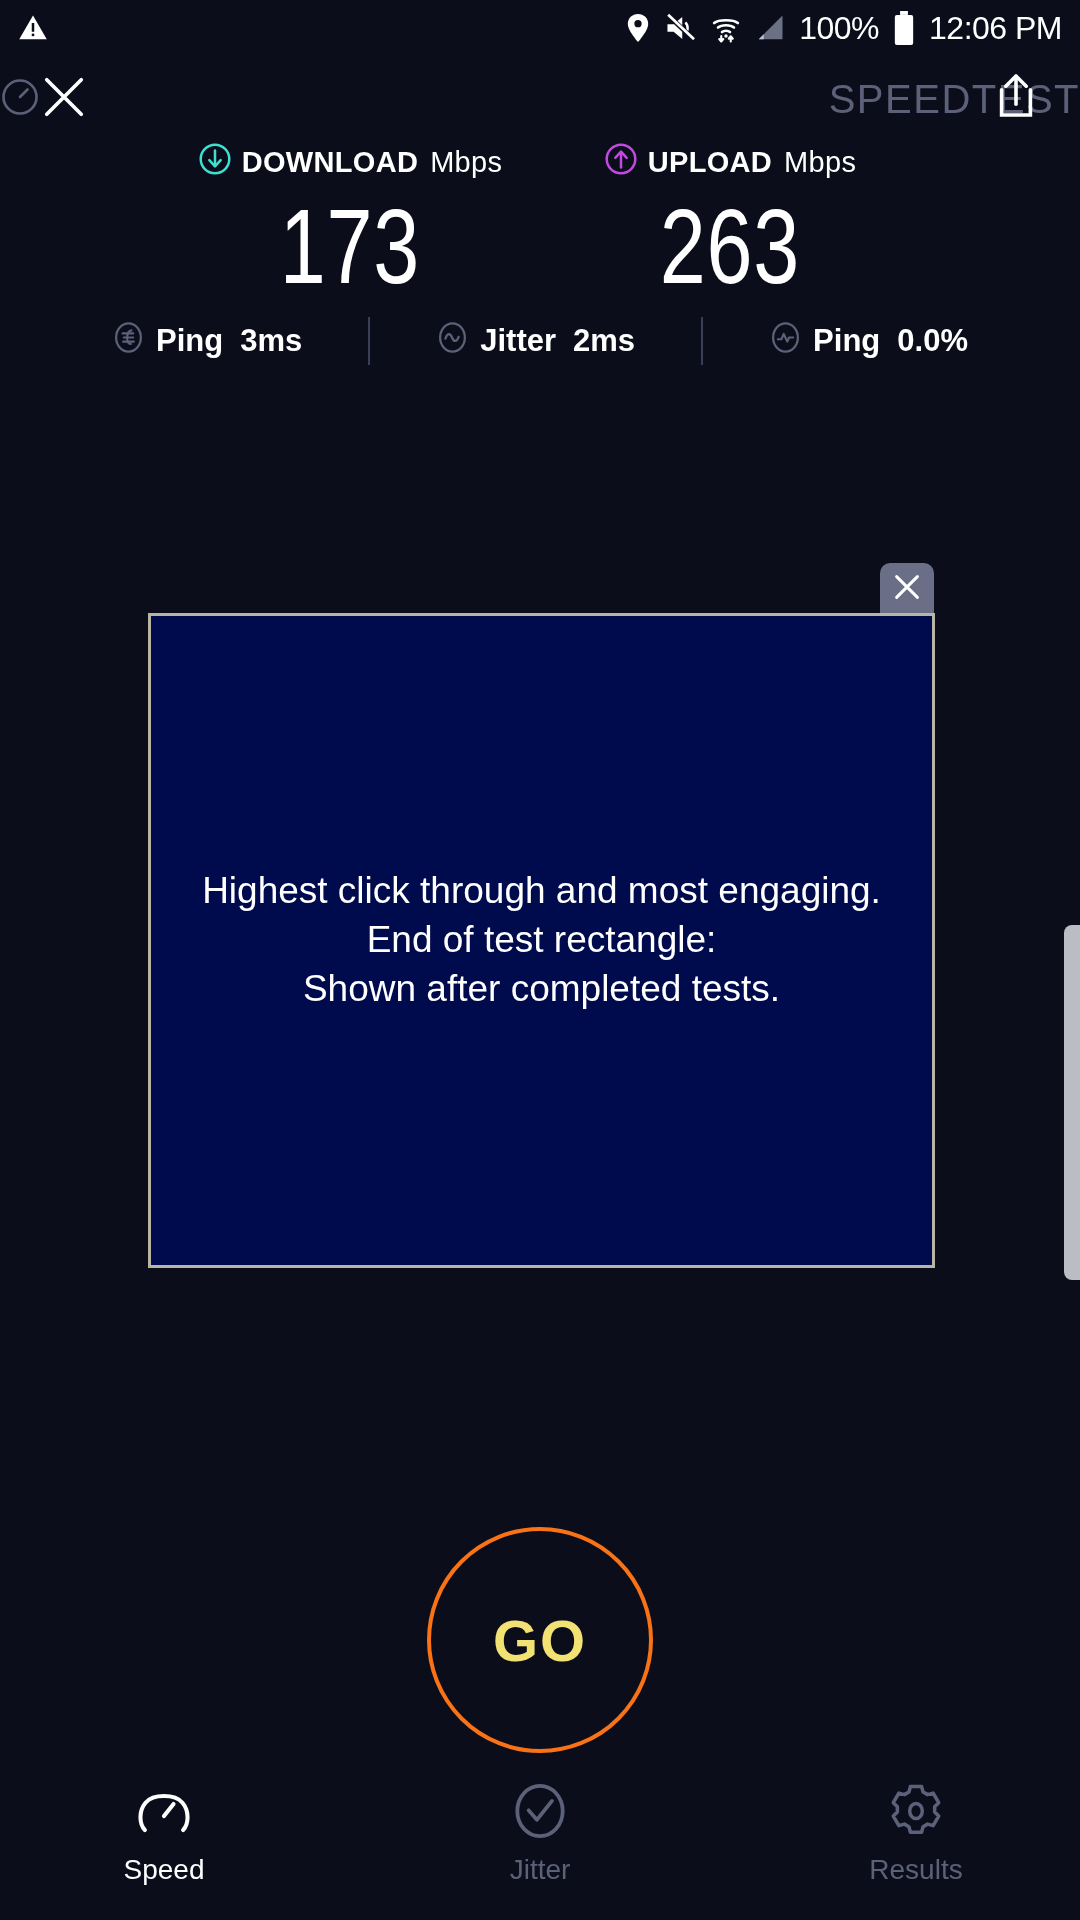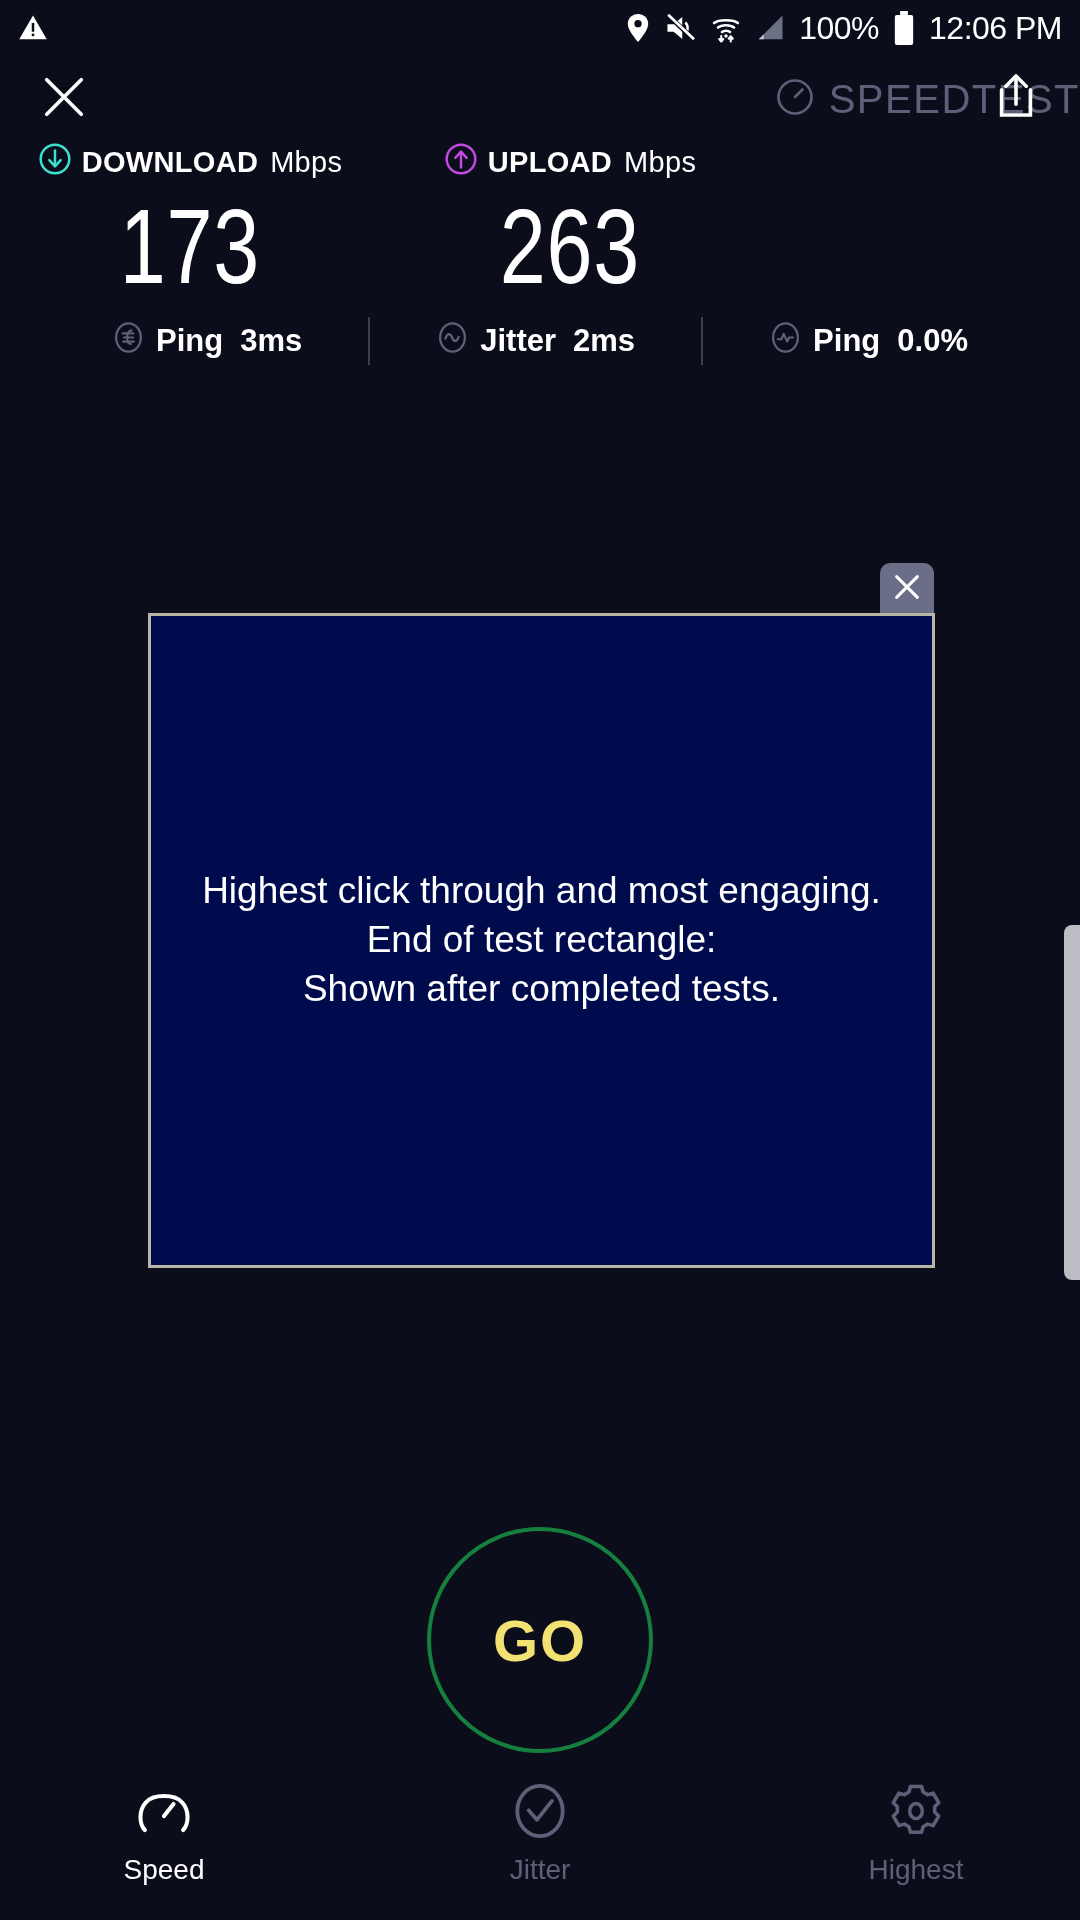--- a/index.html
+++ b/index.html
@@ -74,40 +74,40 @@
     transform: translateY(-50%);
     width: 56px; height: 56px;
     display: flex; align-items: center; justify-content: center;
     cursor: pointer;
   }
   .brand {
     position: absolute;
     left: 0; right: 0;
     display: flex;
     align-items: center;
-    justify-content: flex-end;
+    justify-content: space-between;
     gap: 14px;
   }
   .brand-text {
     font-size: 40px;
     letter-spacing: 1.5px;
     color: #5c6179;
     font-weight: 400;
   }
 
   
   .results {
     position: absolute;
     top: 142px;
     left: 0;
     width: 1080px;
   }
   .dl-ul-row {
     display: flex;
-    justify-content: flex-start;
+    justify-content: center;
     align-items: flex-start;
   }
   .metric-col {
     display: flex;
     flex-direction: column;
     align-items: center;
     width: 380px;
   }
   .metric-head {
     display: flex;
@@ -206,21 +206,21 @@
   }
 
   
   .go-wrap {
     position: absolute;
     left: 50%;
     top: 1527px;
     transform: translateX(-50%);
     width: 218px;
     height: 218px;
-    border: 4px solid #15803d;
+    border: 4px solid #f97316;
     border-radius: 50%;
     display: flex;
     align-items: center;
     justify-content: center;
     cursor: pointer;
     background: transparent;
   }
   .go-label {
     font-size: 58px;
     font-weight: 700;
@@ -470,16 +470,16 @@
   </div>
 
 
   <div class="nav-item">
     <span class="nav-icon">
       <svg width="58" height="58" viewBox="0 0 46 46">
         <path d="M18.6 3.5 h8.8 l1.2 4.4 3.6 2.1 4.4-1.2 4.4 7.6 -3.2 3.2 0 4.2 3.2 3.2 -4.4 7.6 -4.4-1.2 -3.6 2.1 -1.2 4.4 h-8.8 l-1.2-4.4 -3.6-2.1 -4.4 1.2 -4.4-7.6 3.2-3.2 0-4.2 -3.2-3.2 4.4-7.6 4.4 1.2 3.6-2.1 z" stroke="#5c6179" stroke-width="2.8" fill="none" stroke-linejoin="round"></path>
         <ellipse cx="23" cy="23" rx="5" ry="6" stroke="#5c6179" stroke-width="2.8" fill="none"></ellipse>
       </svg>
     </span>
-    <span class="nav-label">Highest</span>
+    <span class="nav-label">Results</span>
   </div>
 
 </div>
 
 </body></html>

